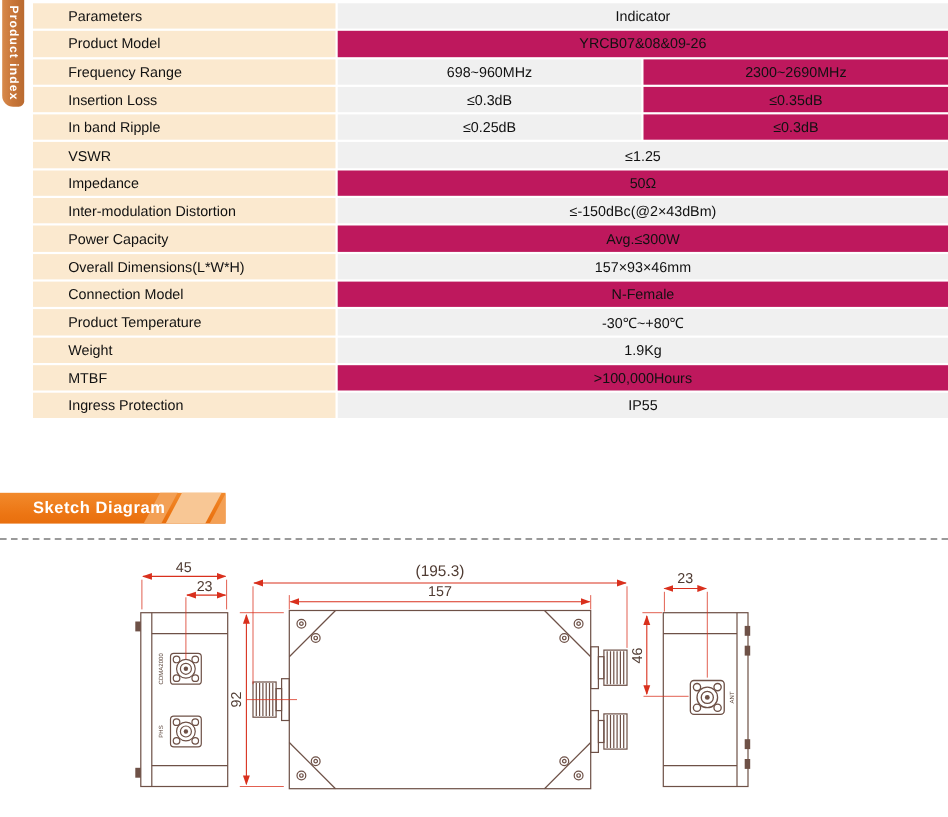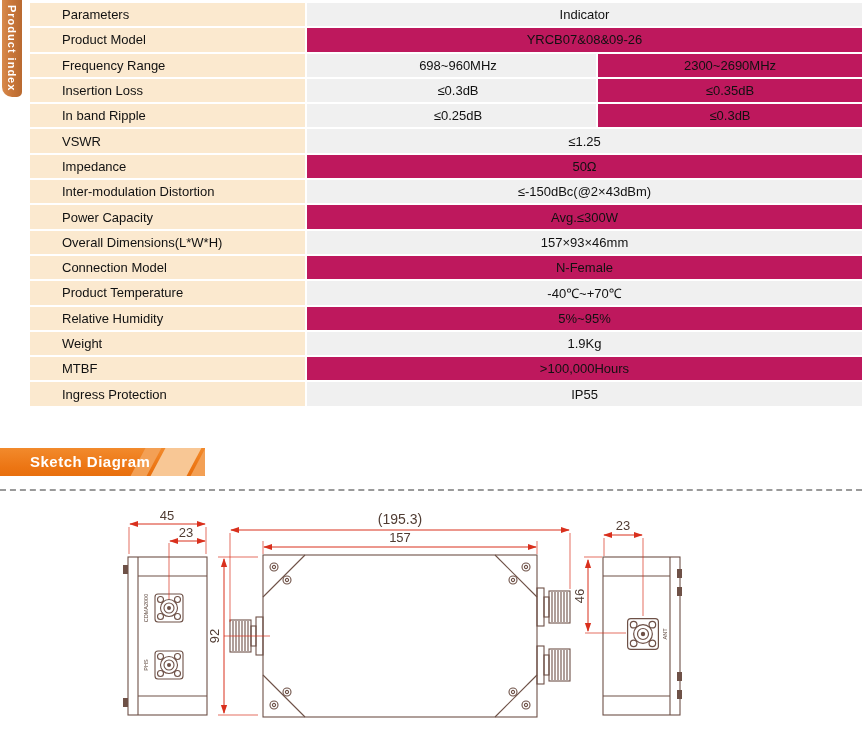--- a/index.html
+++ b/index.html
@@ -19,21 +19,21 @@
     letter-spacing:1px;white-space:nowrap;
   }
   
   .spec{position:absolute;left:30px;top:3px;width:832px;}
   .row{display:flex;height:23.3px;margin-bottom:2px;font-size:13px;}
   .lab{
     flex:0 0 275px;background:#fbe9cf;display:flex;align-items:center;
     padding-left:32px;box-sizing:border-box;margin-right:2px;white-space:nowrap;
   }
   .val{flex:1;display:flex;align-items:center;justify-content:center;}
-  .half{flex:0 0 276px;margin-right:2px;padding-left:13px;}
+  .half{flex:0 0 276px;margin-right:2px;}
   .half2{flex:1;}
   .light{background:#f0f0f0;}
   .dark{background:#be185d;}
   
   .banner{
     position:absolute;left:0;top:448px;width:205px;height:28px;
     background:linear-gradient(180deg,#f28a2c 0%,#ec7513 70%,#e86f0e 100%);
     overflow:hidden;
   }
   .stripe{position:absolute;top:-4px;height:36px;transform:skewX(-28deg);}
@@ -108,25 +108,21 @@
   <div class="row">
     <div class="lab">Overall Dimensions(L*W*H)</div>
     <div class="val light">157×93×46mm</div>
   </div>
   <div class="row">
     <div class="lab">Connection Model</div>
     <div class="val dark">N-Female</div>
   </div>
   <div class="row">
     <div class="lab">Product Temperature</div>
-    <div class="val light">-40℃~+70℃</div>
-  </div>
-  <div class="row">
-    <div class="lab">Relative Humidity</div>
-    <div class="val dark">5%~95%</div>
+    <div class="val light">-30℃~+80℃</div>
   </div>
   <div class="row">
     <div class="lab">Weight</div>
     <div class="val light">1.9Kg</div>
   </div>
   <div class="row">
     <div class="lab">MTBF</div>
     <div class="val dark">&gt;100,000Hours</div>
   </div>
   <div class="row">

